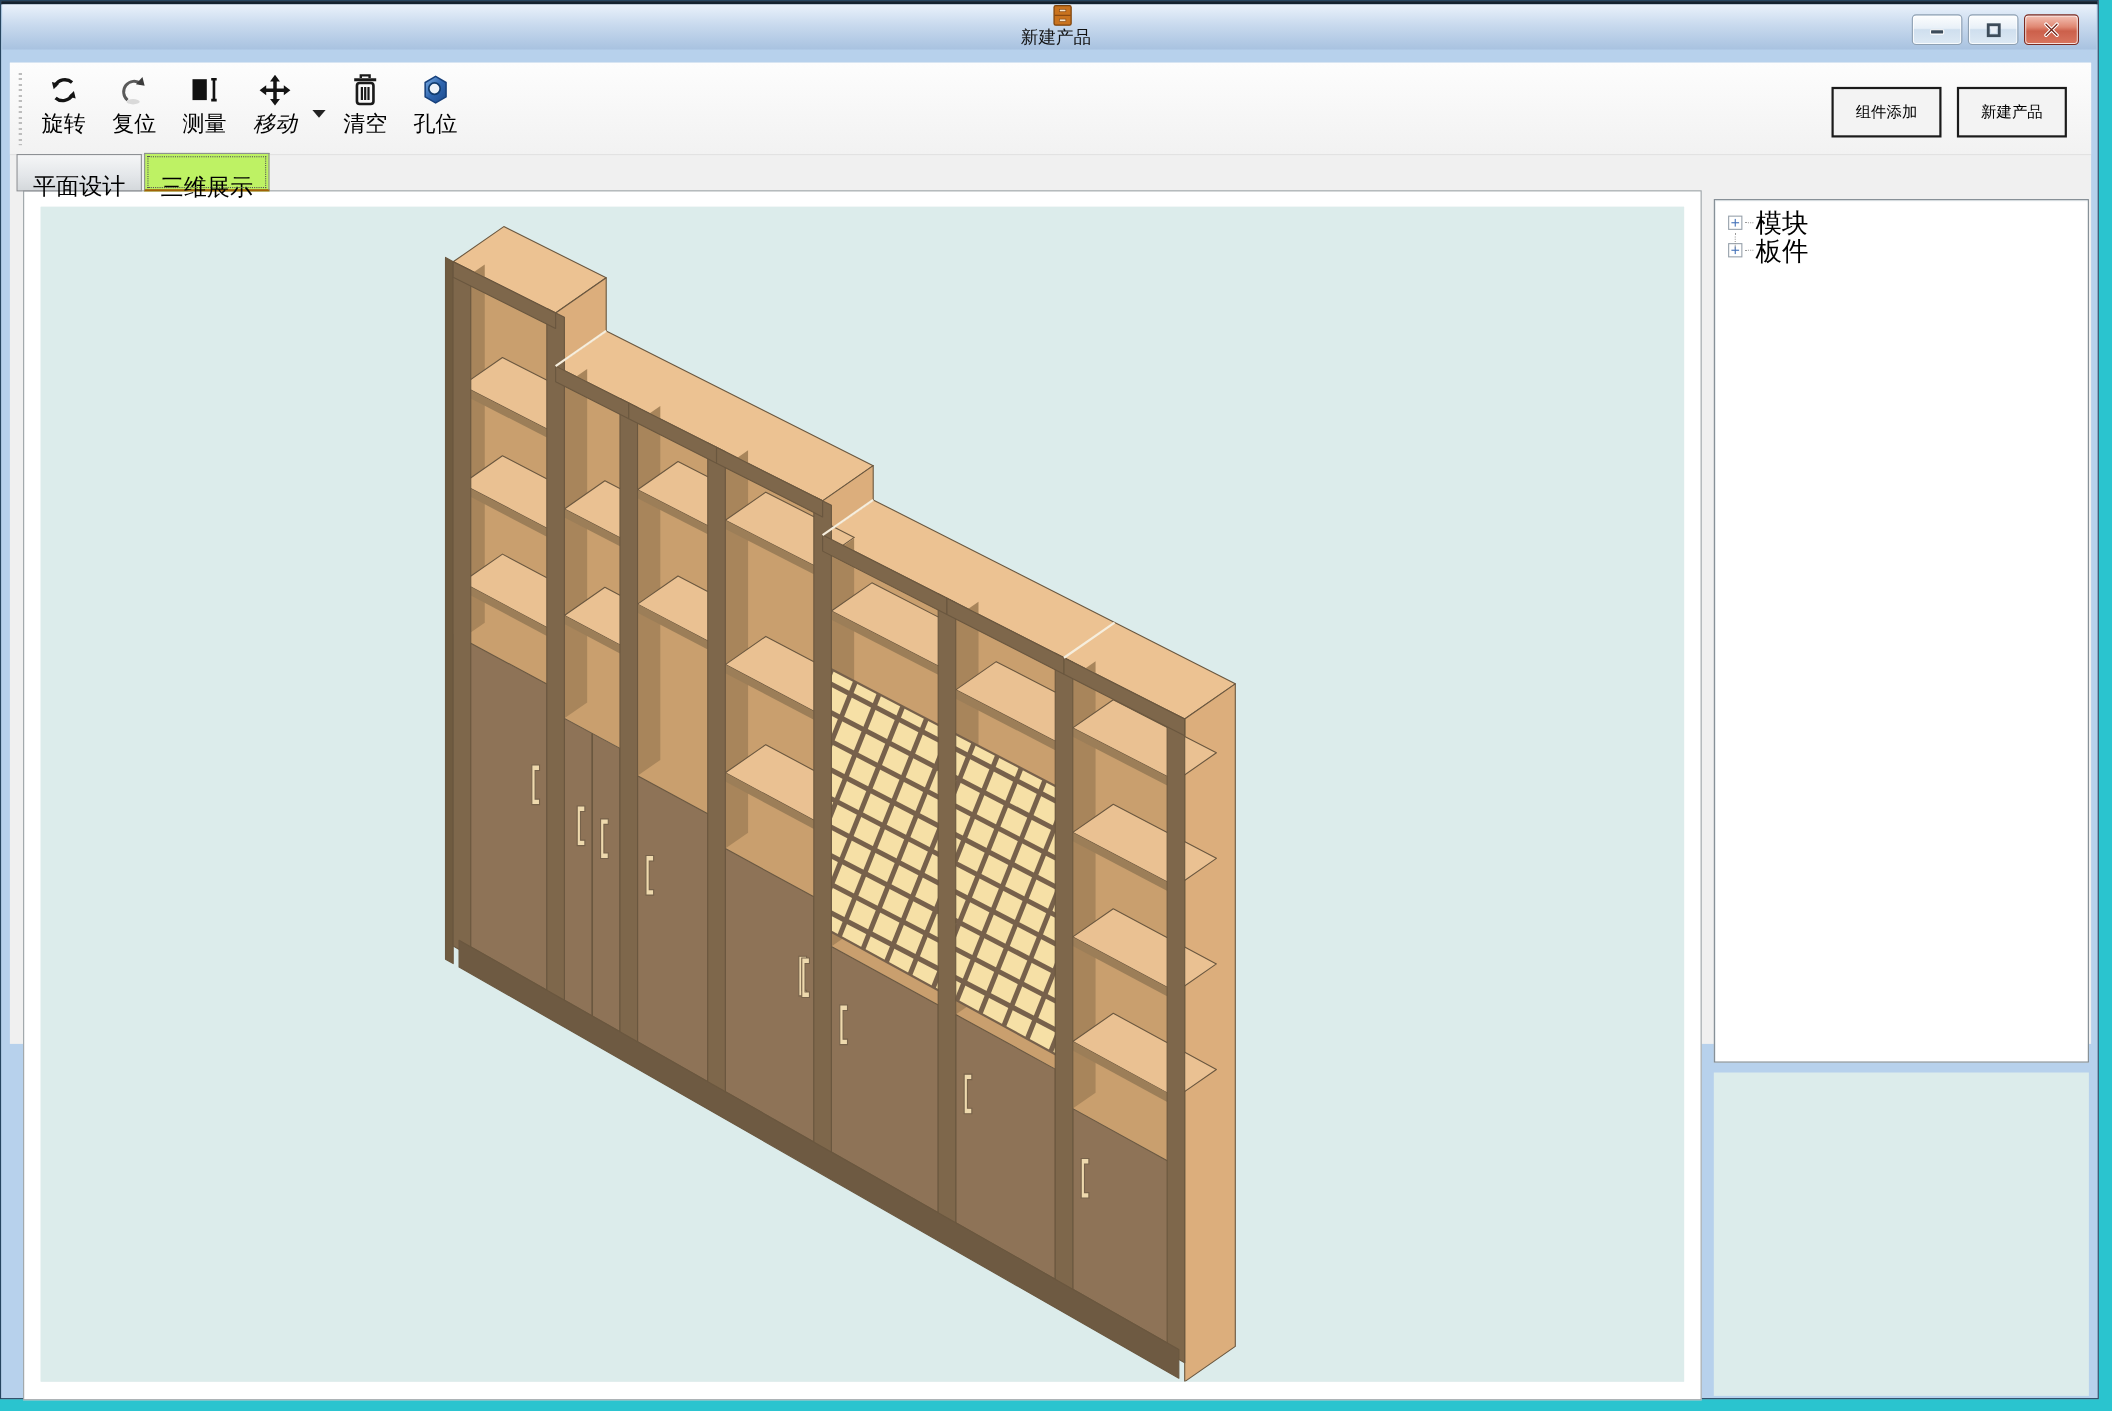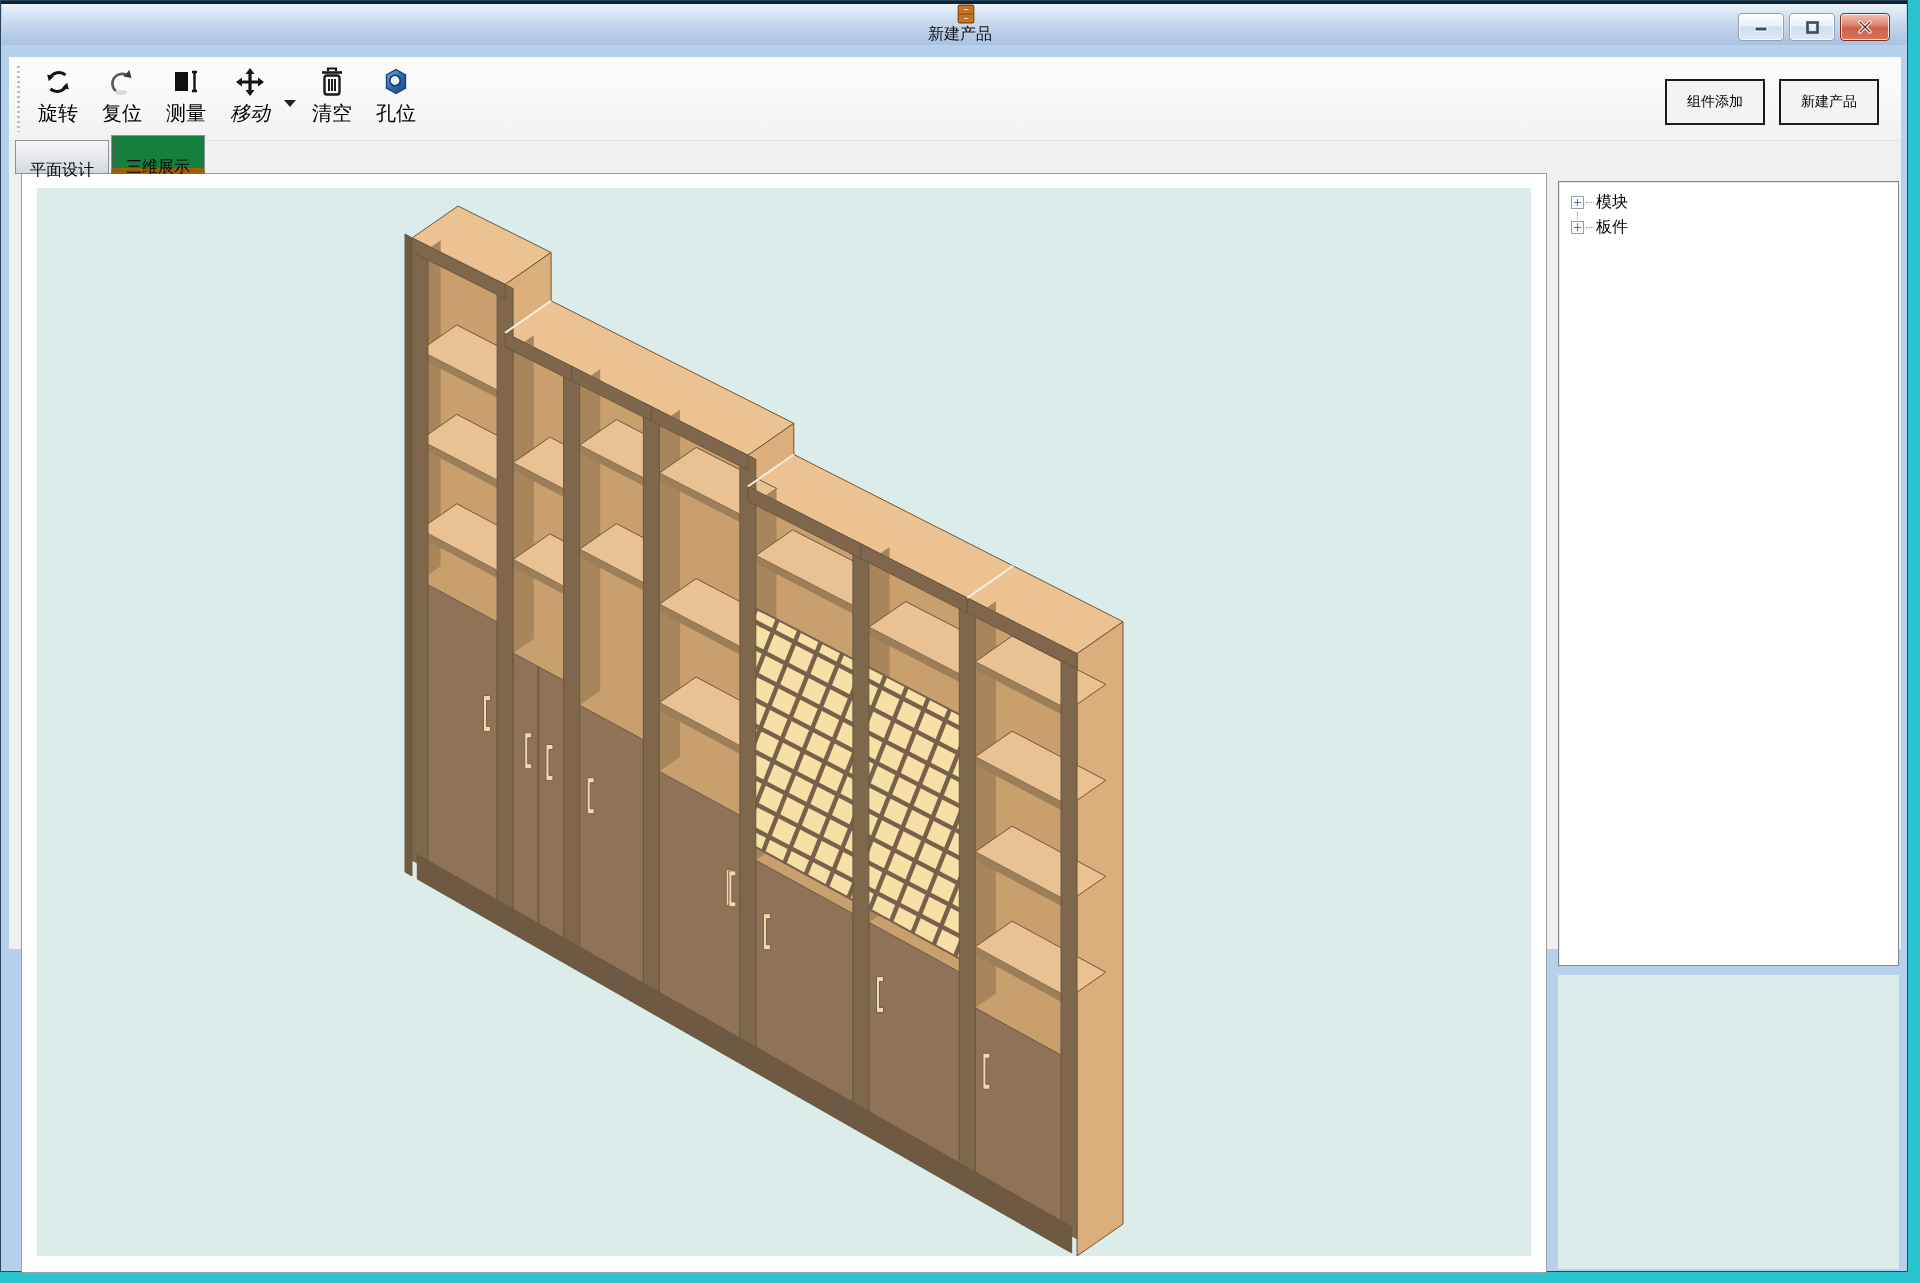--- a/index.html
+++ b/index.html
@@ -37,39 +37,39 @@
   .tool-label { font-size:20px; color:#000; line-height:24px; }
   .move-wrap { display:flex; align-items:flex-end;font-style:italic; }
   .caret { width:0; height:0; border-left:6px solid transparent; border-right:6px solid transparent;
            border-top:7px solid #222; margin:0 4px 18px 2px; }
 
   .action-btns { position:absolute; top:22px; right:22px; display:flex; gap:14px; }
   .action-btn { height:46px; padding:0 20px; background:#f3f3f3; border:2px solid #1b1b1b;
                 font-size:14px; color:#000; font-family:"Liberation Sans",sans-serif; }
 
   .tabstrip { position:absolute; left:6px; top:84px; height:33px; display:flex; align-items:flex-end; z-index:3; }
-  .tab { font-size:16px; color:#000; padding:16px 14px; border:1px solid #8d9094; cursor:default; }
+  .tab { font-size:21px; color:#000; padding:16px 14px; border:1px solid #8d9094; cursor:default; }
   .tab.inactive { height:27px; line-height:26px;
         background:linear-gradient(#f5f6f7, #e3e6e9 60%, #d4d8db); margin-bottom:0px; }
-  .tab.active { height:32px; line-height:30px; background:#15803d; border-bottom:6px solid #a16207;
+  .tab.active { height:32px; line-height:30px; background:#bef264; border-bottom:2px solid #a16207;
         position:relative; z-index:4; outline:1px dotted #555; outline-offset:-4px; margin-left:2px; }
 
   .tabpage { position:absolute; left:12px; top:116px; width:1526px; height:1100px;
              background:#fff; border:1px solid #99a0a4; z-index:2; }
   .viewport { position:absolute; left:15px; top:14px; width:1494px; height:1068px; }
   .viewport svg { display:block; }
 
   .treepanel { position:absolute; left:1549px; top:124px; width:341px; height:785px;
                background:#fff; border:1px solid #7b858d; box-shadow:inset 1px 1px 0 #e8ecef; padding:8px 0 0 12px; }
   .tree-row { display:flex; align-items:center; height:25px; }
   .plusbox { width:13px; height:13px; border:1px solid #97a1ab; background:#fff; position:relative; flex:0 0 13px; }
   .plusbox::before { content:""; position:absolute; left:2px; top:5px; width:7px; height:1px; background:#4472b8; }
   .plusbox::after  { content:""; position:absolute; left:5px; top:2px; width:1px; height:7px; background:#4472b8; }
   .tree-dash { width:8px; height:1px; border-top:1px dotted #9a9a9a; margin:0 2px; }
-  .tree-label { font-size:16px; color:#000; }
+  .tree-label { font-size:24px; color:#000; }
   .tree-vdots { position:absolute; left:18px; top:30px; width:1px; height:14px;
                 border-left:1px dotted #9a9a9a; }
 
   .cyanpanel { position:absolute; left:1549px; top:918px; width:341px; height:294px; }
 </style>
 </head>
 <body>
 
 <div class="window">
   <div class="titlebar-topline"></div>

